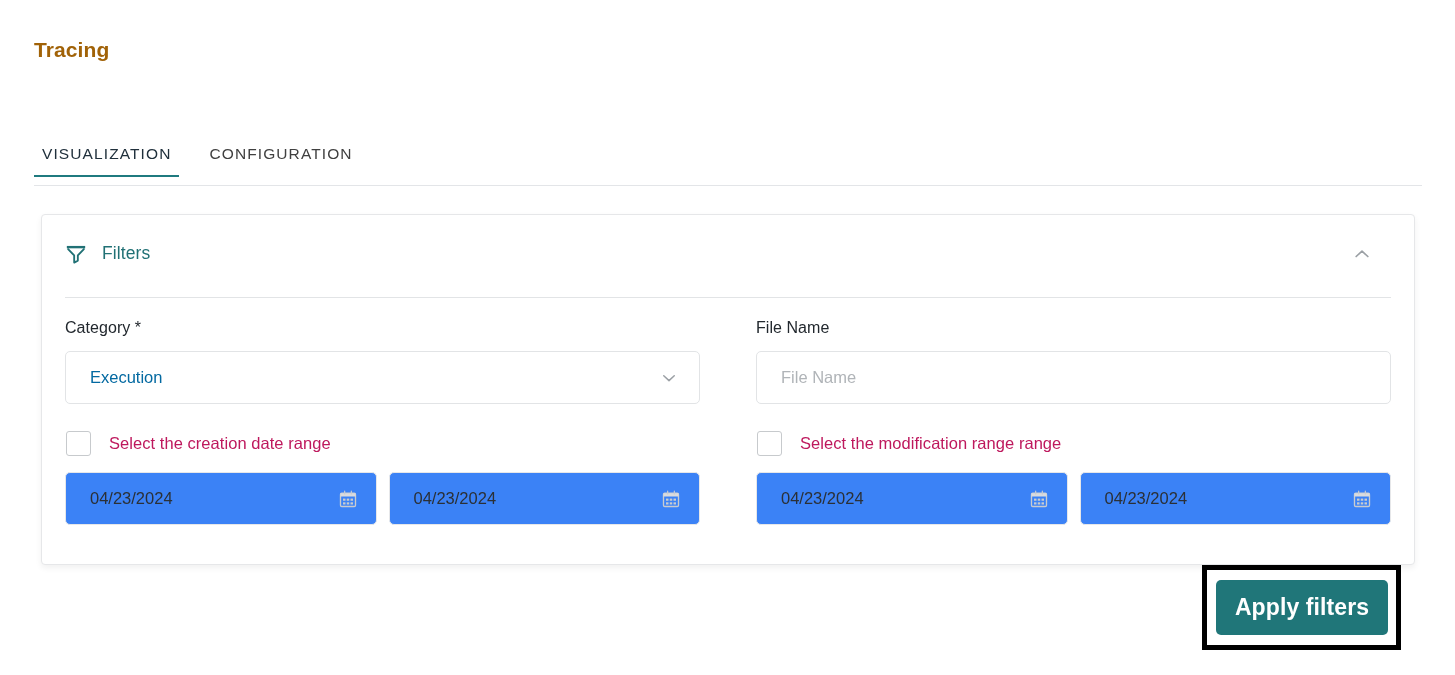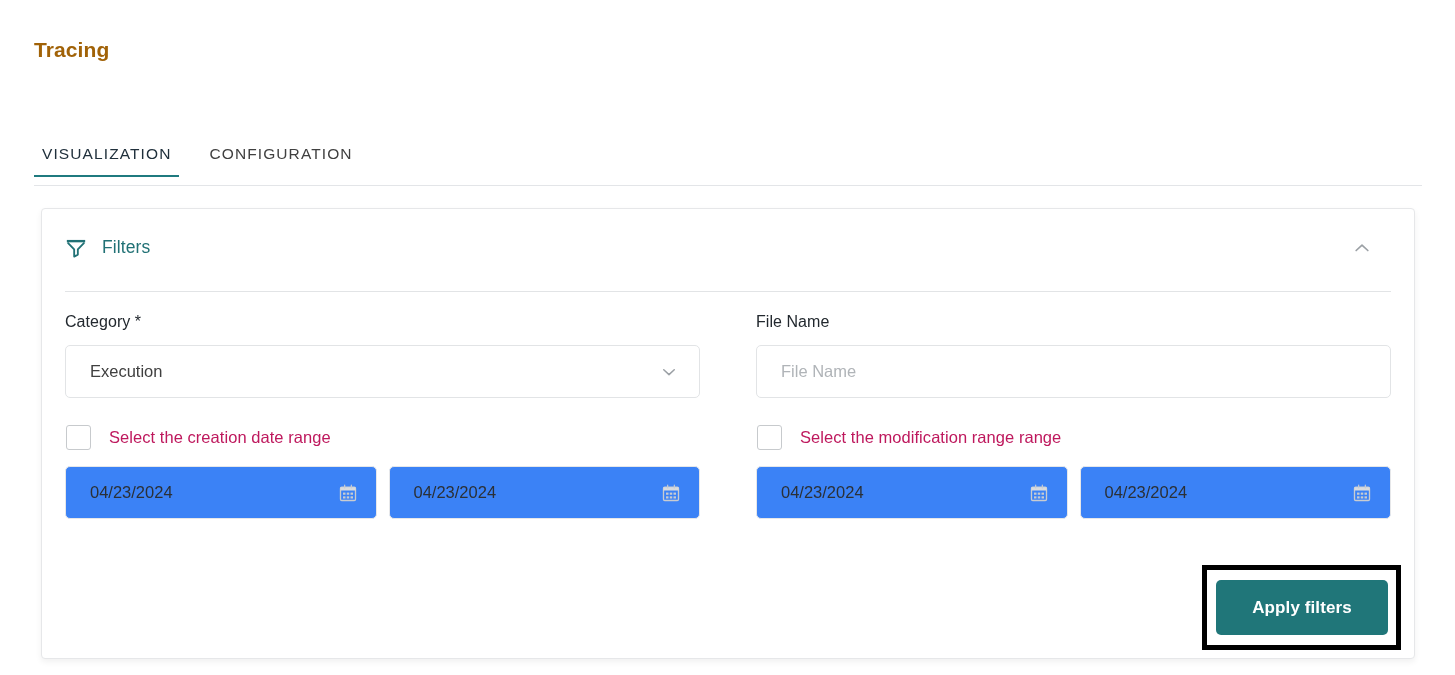--- a/index.html
+++ b/index.html
@@ -66,23 +66,23 @@
     right: 0;
     bottom: -1px;
     height: 2px;
     background: #1f7a7f;
   }
 
   
   .card {
     position: absolute;
     left: 41px;
-    top: 208px;
+    top: 214px;
     width: 1374px;
-    height: 451px;
+    height: 351px;
     background: #ffffff;
     border: 1px solid #e6e7e9;
     border-radius: 4px;
     box-shadow: 0 3px 6px rgba(0,0,0,0.06);
     text-decoration: underline;
   }
 
   .card-header {
     position: absolute;
     left: 0; right: 0; top: 0;
@@ -164,21 +164,21 @@
     height: 53px;
   }
   .select-box {
     width: 645px;
     max-width: 100%;
     height: 53px;
     border: 1px solid #e2e4e6;
     border-radius: 5px;
     background: #ffffff;
     font-size: 16.5px;
-    color: #404040;
+    color: #0369a1;
     padding: 0 20px 0 24px;
     display: flex;
     align-items: center;
     cursor: pointer;
     font-family: "Liberation Sans", sans-serif;
   }
   .select-chevron {
     position: absolute;
     right: 22px;
     top: 50%;
@@ -274,21 +274,21 @@
   .apply-btn {
     position: absolute;
     left: 1216px;
     top: 580px;
     width: 172px;
     height: 55px;
     background: #207679;
     color: #ffffff;
     border: none;
     border-radius: 5px;
-    font-size: 17px;
+    font-size: 23px;
     font-weight: bold;
     font-family: "Liberation Sans", sans-serif;
     cursor: pointer;
     letter-spacing: 0.1px;
   }
 </style>
 </head>
 <body>
 
 <div class="page">

